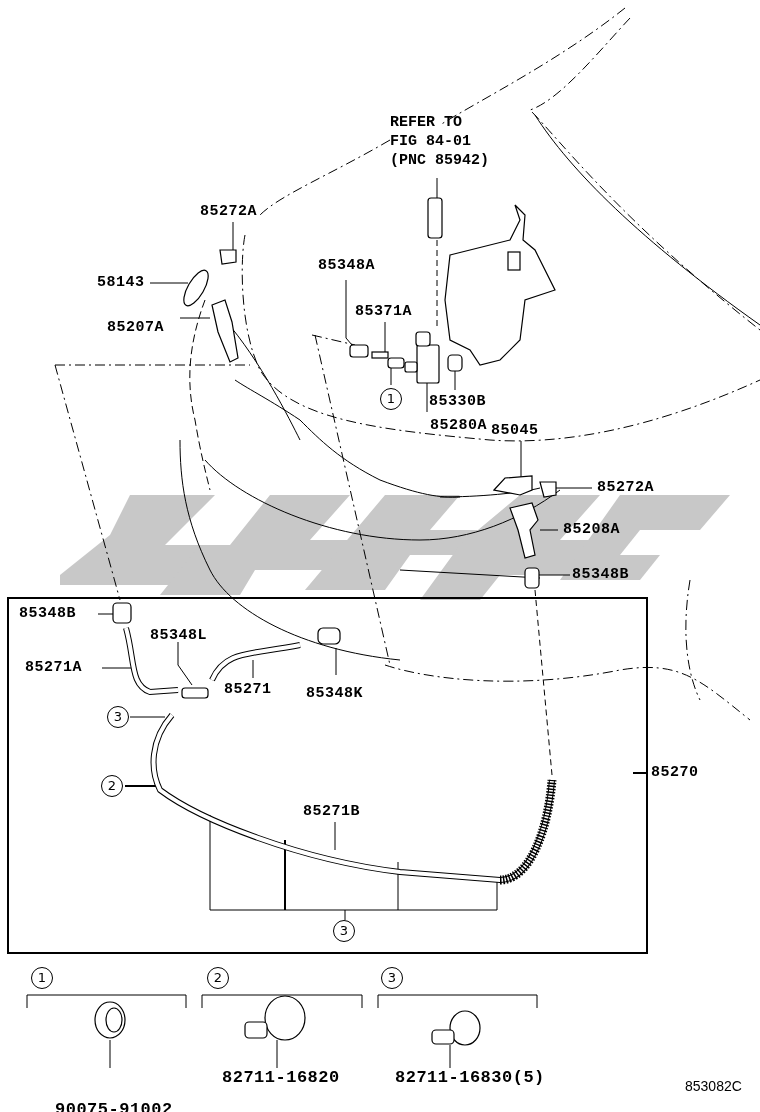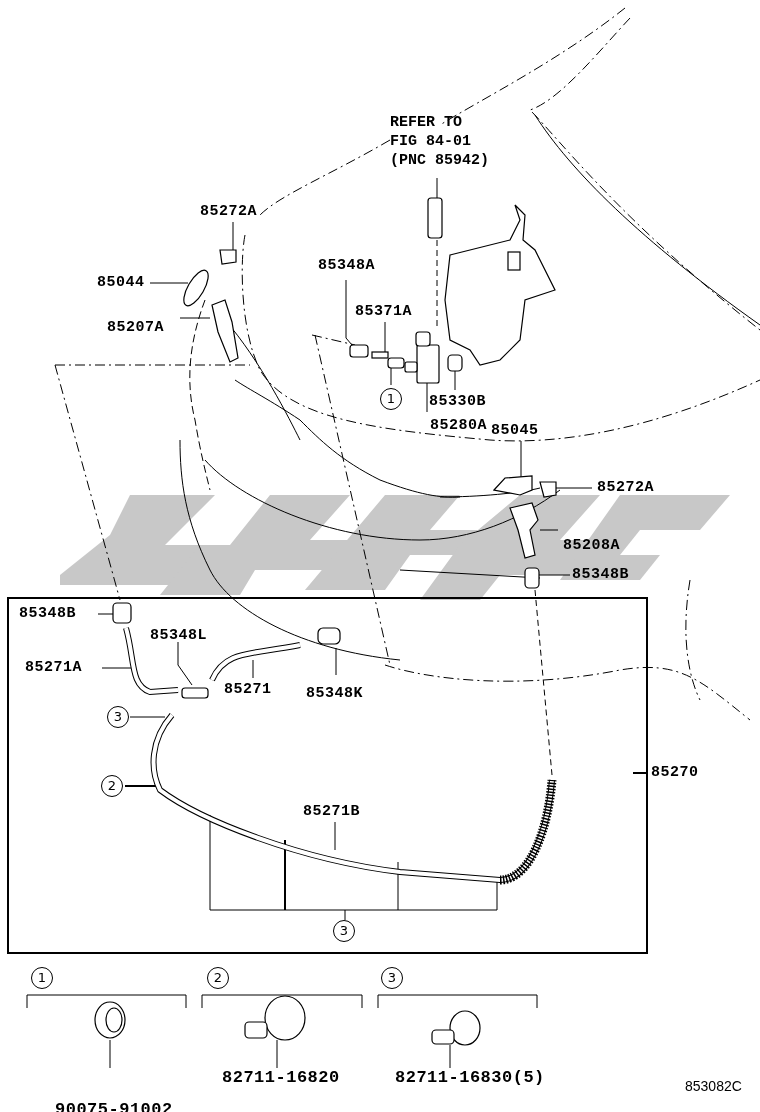--- a/index.html
+++ b/index.html
@@ -150,29 +150,29 @@
       <ellipse cx="465" cy="1028" rx="15" ry="17"></ellipse>
       <rect x="432" y="1030" width="22" height="14" rx="4"></rect>
     </g>
   </svg>
 
   <div class="ref" style="left:390px;top:113px;">REFER TO</div>
   <div class="ref" style="left:390px;top:132px;">FIG 84-01</div>
   <div class="ref" style="left:390px;top:151px;">(PNC 85942)</div>
 
   <div class="lbl" style="left:200px;top:202px;">85272A</div>
-  <div class="lbl" style="left:97px;top:273px;">85044</div>
+  <div class="lbl" style="left:97px;top:273px;">58143</div>
   <div class="lbl" style="left:107px;top:308px;margin-top:10px;">85207A</div>
   <div class="lbl" style="left:318px;top:256px;">85348A</div>
   <div class="lbl" style="left:355px;top:302px;font-family:Liberation Mono, monospace;">85371A</div>
   <div class="lbl" style="left:429px;top:392px;">85330B</div>
   <div class="lbl" style="left:396px;top:416px;margin-left:34px;">85280A</div>
   <div class="lbl" style="left:491px;top:421px;">85045</div>
   <div class="lbl" style="left:597px;top:478px;">85272A</div>
-  <div class="lbl" style="left:563px;top:520px;margin-top:16px;">85208A</div>
+  <div class="lbl" style="left:563px;top:520px;">85208A</div>
   <div class="lbl" style="left:572px;top:565px;">85348B</div>
   <div class="lbl" style="left:19px;top:604px;">85348B</div>
   <div class="lbl" style="left:150px;top:626px;">85348L</div>
   <div class="lbl" style="left:25px;top:658px;">85271A</div>
   <div class="lbl" style="left:224px;top:680px;">85271</div>
   <div class="lbl" style="left:306px;top:684px;">85348K</div>
   <div class="lbl" style="left:651px;top:763px;">85270</div>
   <div class="lbl" style="left:303px;top:802px;text-align:right;">85271B</div>
 
   <div class="circ" style="left:380px;top:388px;">1</div>

